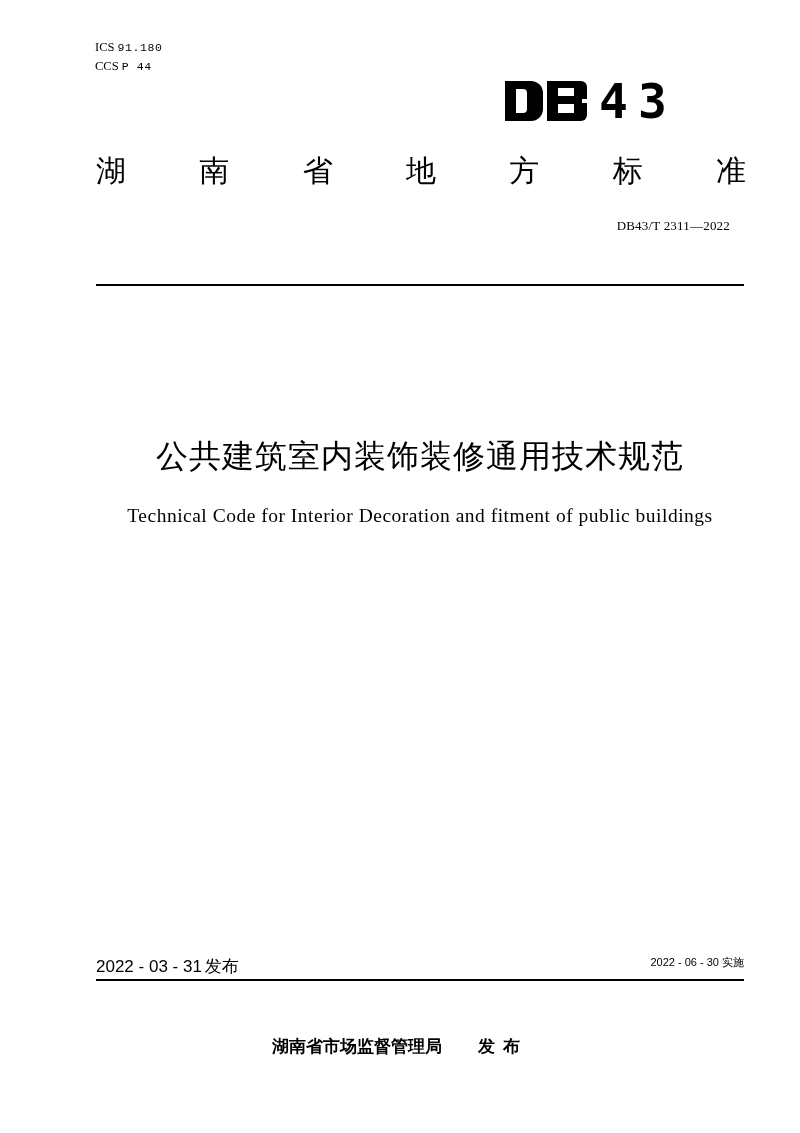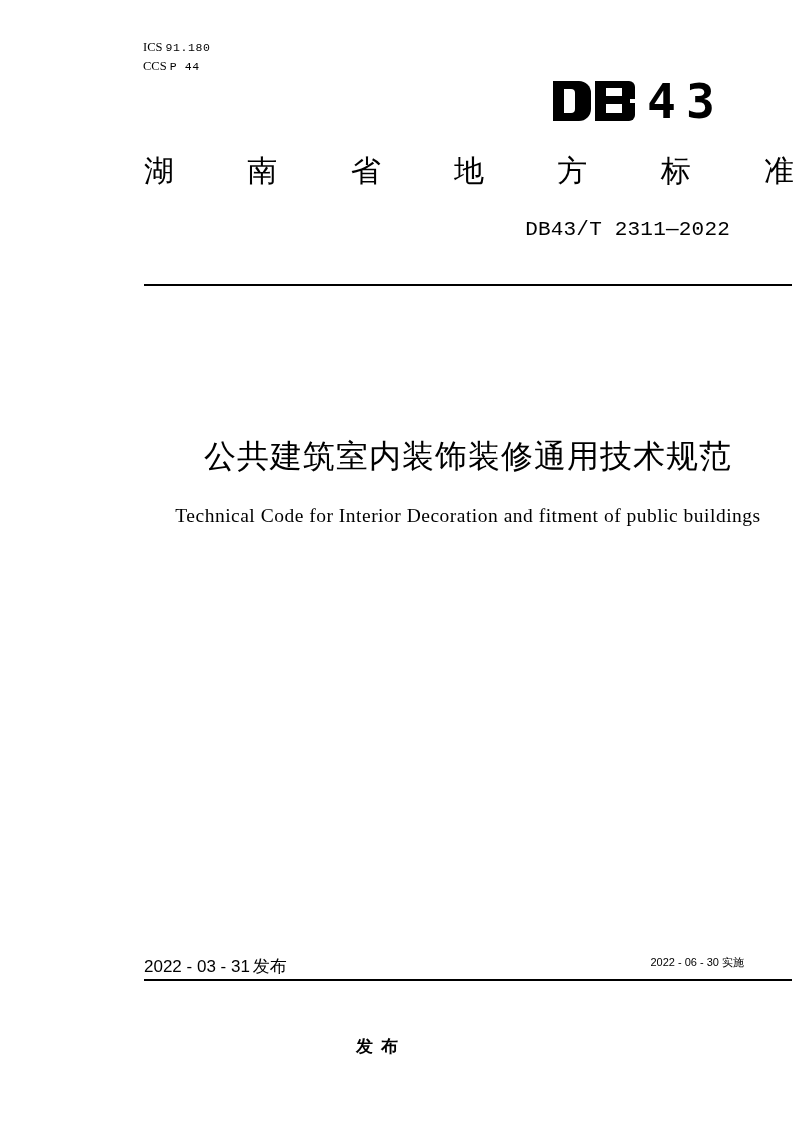--- a/index.html
+++ b/index.html
@@ -8,21 +8,21 @@
       background: #ffffff;
     }
     body {
       width: 800px;
       height: 1133px;
       position: relative;
       overflow: hidden;
       color: #000000;
       font-family: "Liberation Sans", "DejaVu Sans", sans-serif;
     }
-    .abs { position: absolute; margin-left: 48px; }
+    .abs { position: absolute; }
 
     
     .codes {
       left: 95px;
       top: 38px;
       font-family: "Liberation Serif", serif;
       font-size: 12.5px;
       line-height: 19px;
     }
     .codes .code-key { font-family: "Liberation Serif", serif; }
@@ -104,22 +104,22 @@
       display: flex;
       justify-content: space-between;
       font-size: 30px;
       font-family: "DejaVu Sans", sans-serif;
       line-height: 42px;
     }
 
     .std-number {
       right: 70px;
       top: 218px;
-      font-family: Liberation Mono, monospace;
-      font-size: 21px;
+      font-family: Liberation Serif, serif;
+      font-size: 13px;
       letter-spacing: 0.2px;
     }
 
     .rule {
       background: #000;
       height: 2px;
     }
     .rule-top {
       left: 96px;
       top: 284px;
@@ -225,14 +225,15 @@
 <div class="abs date-issue">
   <span>2022 - 03 - 31</span><span class="date-label">发布</span>
 </div>
 <div class="abs date-impl">
   <span>2022 - 06 - 30</span><span class="date-label">实施</span>
 </div>
 
 <div class="abs rule rule-bottom"></div>
 
 <div class="abs issuer">
+  <span>湖南省市场监督管理局</span>
   <span class="issuer-action">发布</span>
 </div>
 
 </body></html>

